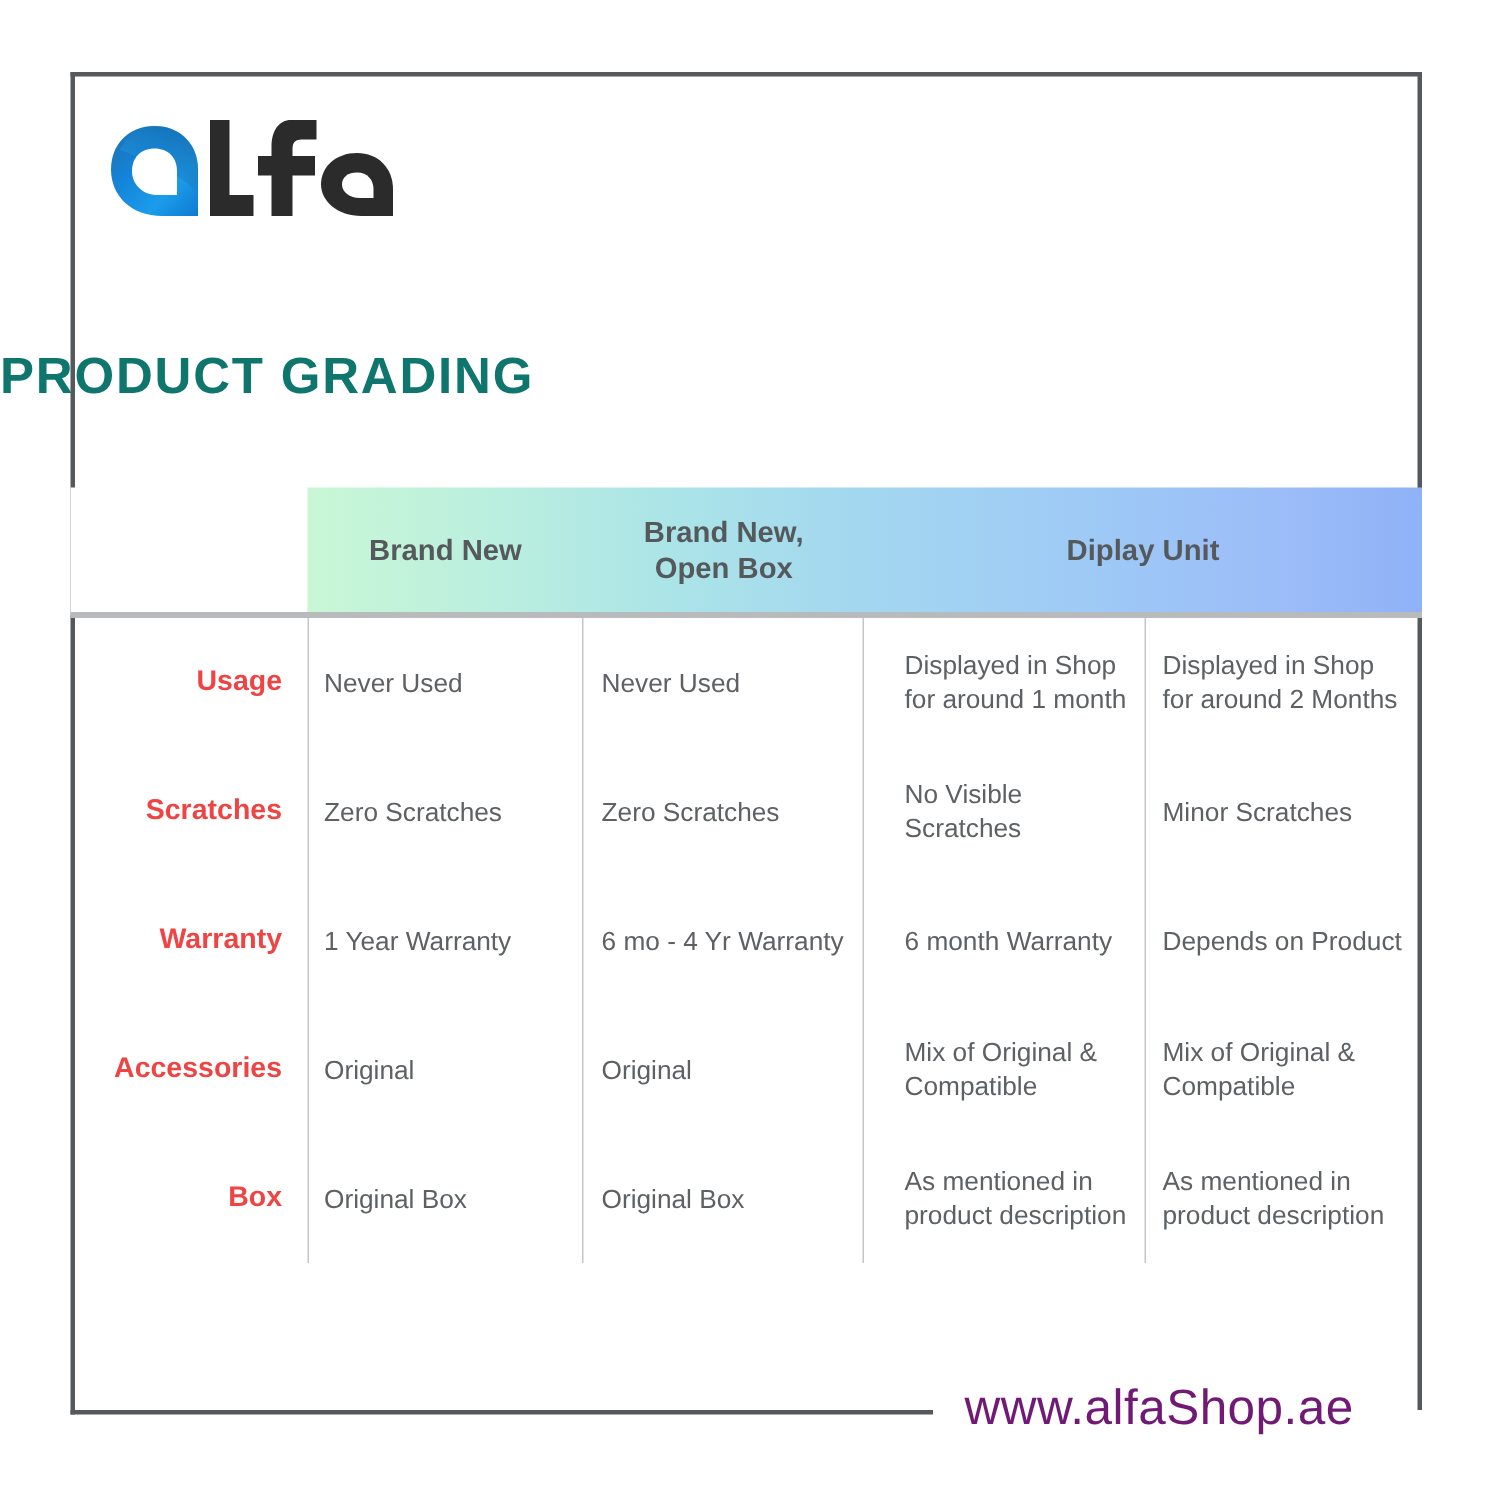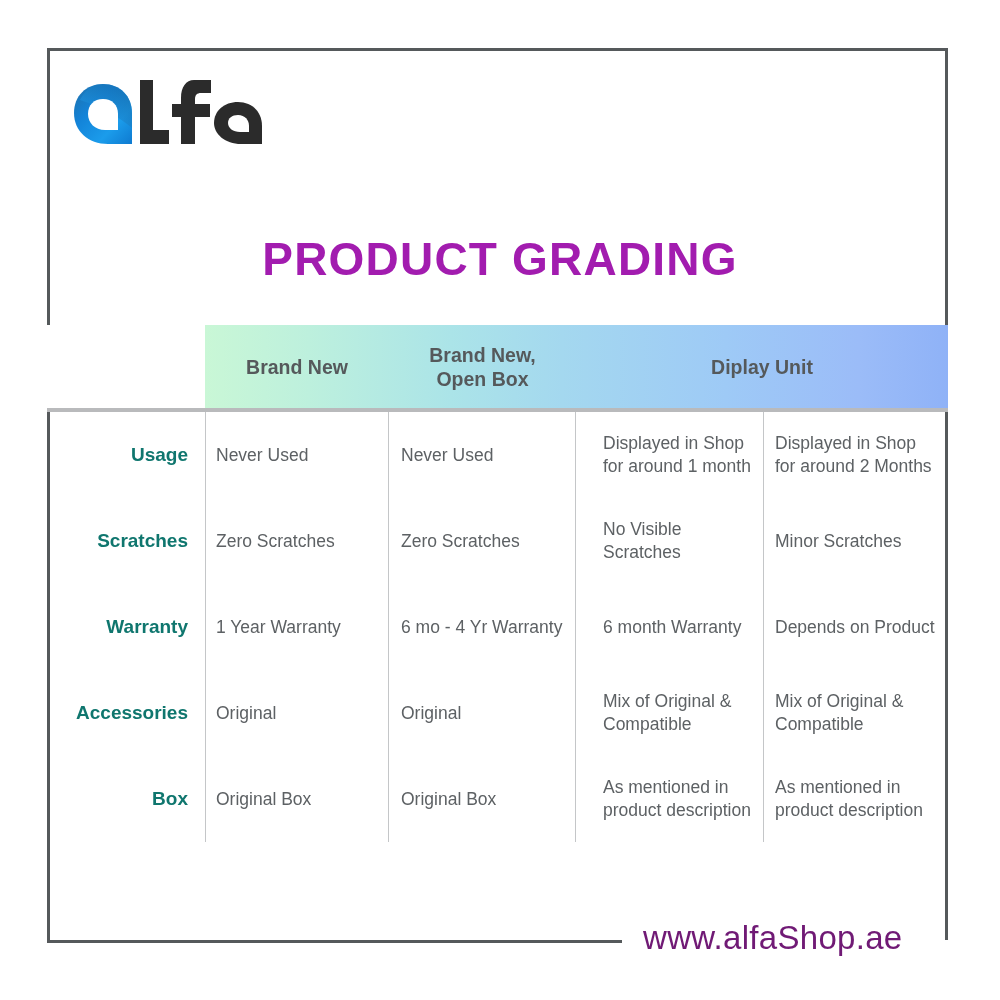--- a/index.html
+++ b/index.html
@@ -54,25 +54,25 @@
     left: 68px; top: 78px;
     width: 200px; height: 72px;
   }
   .logo svg { display: block; }
 
   
   .page-title {
     position: absolute;
     left: 0; top: 232px;
     width: 1000px;
-    text-align: center;
-    font-size: 46px;
+    text-align: left;
+    font-size: 34px;
     font-weight: bold;
     letter-spacing: 1.2px;
-    color: #a21caf;
+    color: #0f766e;
     font-family: "Liberation Sans", sans-serif;
   }
 
   
   .table {
     position: absolute;
     left: 47px;
     top: 325px;
     width: 901px;
   }
@@ -158,21 +158,21 @@
     color: #5d6164;
     line-height: 1.3;
     font-family: "Liberation Sans", sans-serif;
   }
   .td-label {
     flex: 0 0 158px;
     justify-content: flex-end;
     padding-right: 17px;
     font-weight: bold;
     font-size: 19px;
-    color: #0f766e;
+    color: #ef4444;
   }
   .td-c1 { flex: 0 0 183px; padding-left: 11px; }
   .td-c2 { flex: 0 0 187px; padding-left: 13px; }
   .td-c3 { flex: 0 0 188px; padding-left: 28px; }
   .td-c4 { flex: 1 1 auto;  padding-left: 12px; padding-right: 12px; }
 
   
   .footer-url {
     position: absolute;
     left: 643px;

